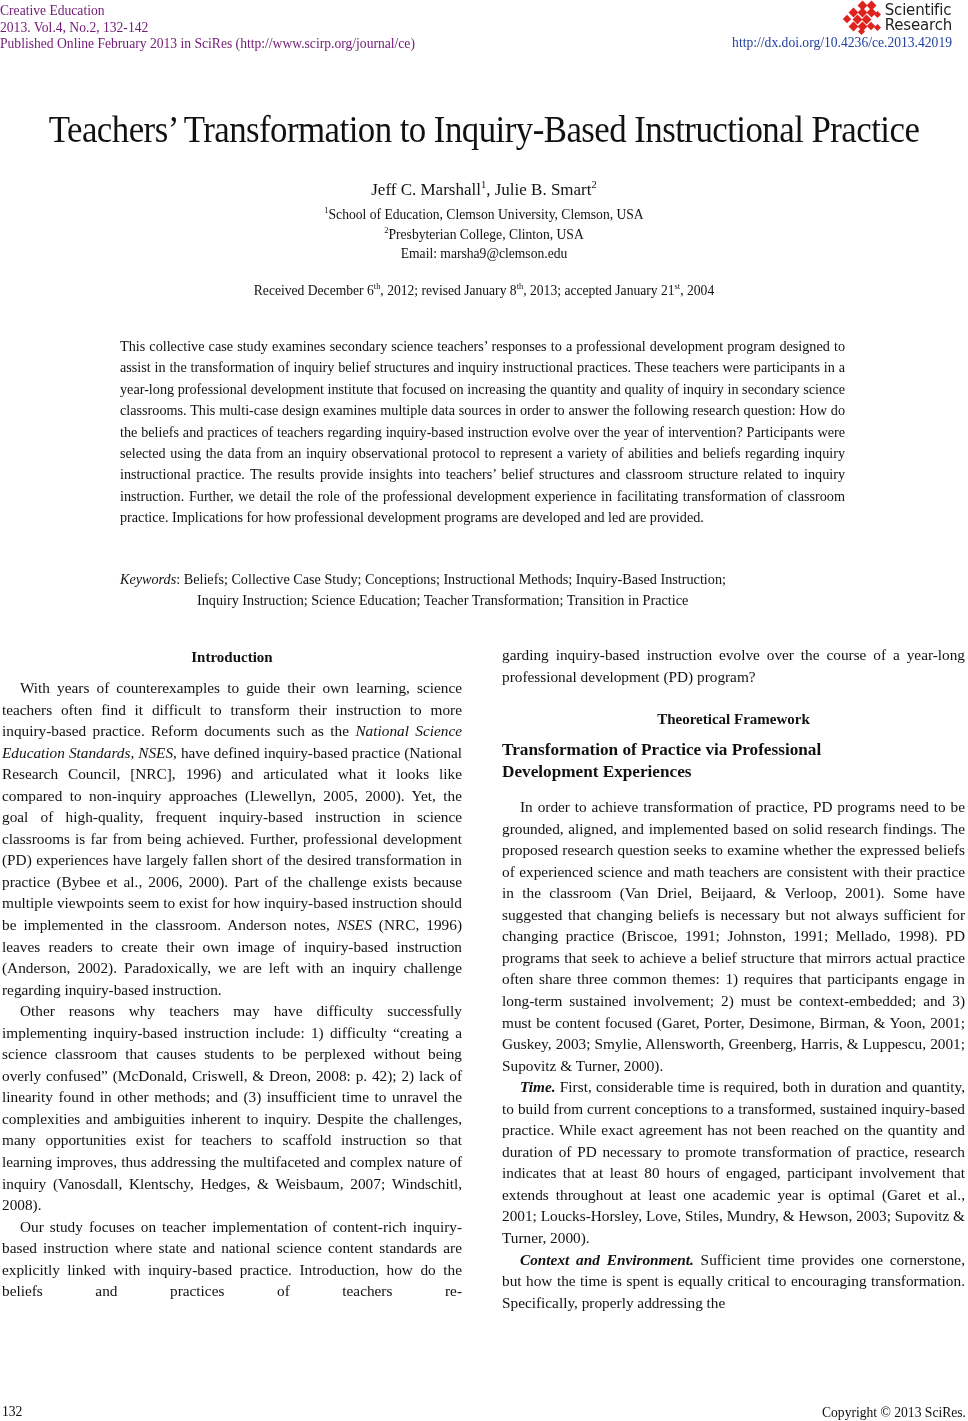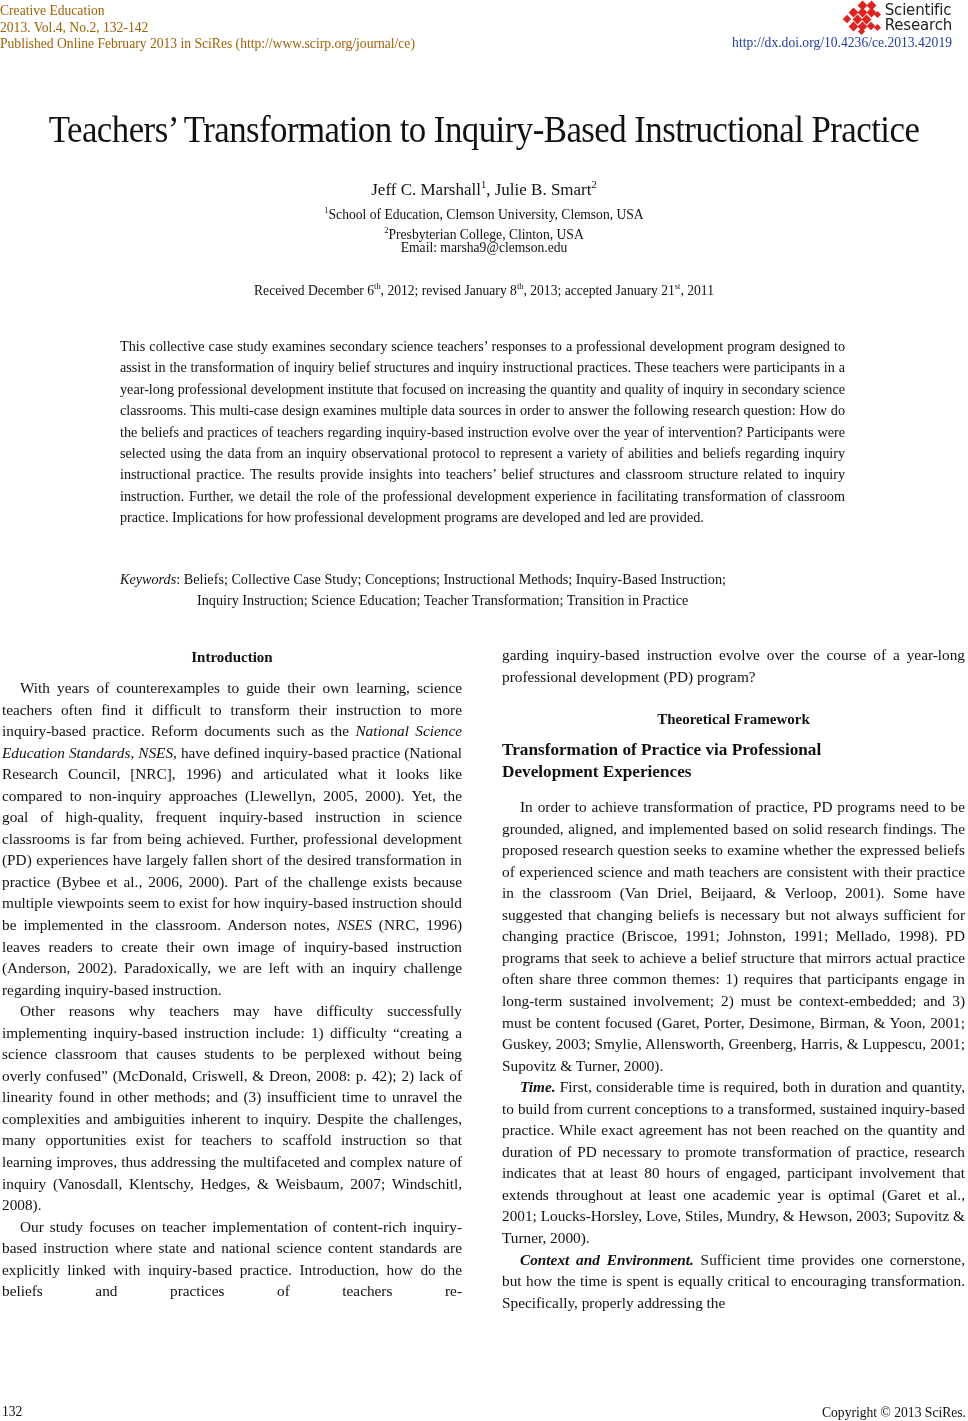--- a/index.html
+++ b/index.html
@@ -1,19 +1,19 @@
 <!DOCTYPE html>
 <html><head>
 <meta charset="utf-8">
 <style>
   * { margin: 0; padding: 0; box-sizing: border-box; }
   html, body { width: 968px; height: 1421px; background: #ffffff; overflow: hidden; }
   body { position: relative; font-family: "Liberation Serif", "DejaVu Serif", serif; color: #111; }
 
-  .hdr-left { position: absolute; left: 0; top: 3px; font-size: 13.6px; line-height: 16.5px; color: #a16207; }
+  .hdr-left { position: absolute; left: 0; top: 3px; font-size: 13.6px; line-height: 16.5px; color: #701a75; }
   .hdr-right { position: absolute; right: 14px; top: 0; width: 200px; height: 52px; }
   .logo { position: absolute; right: 2px; top: 0; height: 36px; display: flex; align-items: center; }
   .logo-mark { width: 38px; height: 34px; position: relative; margin-right: 3px; }
   .logo-mark span { position: absolute; width: 7px; height: 7px; background: #e0221f; transform: rotate(45deg); }
   .logo-text { font-family: "DejaVu Sans", sans-serif; font-size: 15px; line-height: 15px; color: #222; letter-spacing: -0.2px; }
   .doi { position: absolute; right: 2px; top: 35px; font-size: 13.6px; color: #1e3fa0; text-decoration: none; white-space: nowrap; }
 
   .title { position: absolute; left: 0; top: 108px; width: 968px; text-align: center; font-size: 37.5px; letter-spacing: -0.6px; transform: scaleX(0.93); transform-origin: center; white-space: nowrap; }
   .authors { position: absolute; left: 0; top: 180px; width: 968px; text-align: center; font-size: 17px; }
   .aff { position: absolute; left: 0; width: 968px; text-align: center; font-size: 13.6px; }
@@ -78,24 +78,24 @@
 <div class="authors">
   <span>Jeff C. Marshall</span><sup>1</sup><span>, </span><span>Julie B. Smart</span><sup>2</sup>
 </div>
 
 <div class="aff" style="top:207px">
   <sup>1</sup><span>School of Education, Clemson University, Clemson, USA</span>
 </div>
 <div class="aff" style="top:227px">
   <sup>2</sup><span>Presbyterian College, Clinton, USA</span>
 </div>
-<div class="aff" style="top:240px">Email: marsha9@clemson.edu</div>
+<div class="aff" style="top:246px">Email: marsha9@clemson.edu</div>
 
 <div class="received">
-  <span>Received December 6</span><sup>th</sup><span>, 2012; revised January 8</span><sup>th</sup><span>, 2013; accepted January 21</span><sup>st</sup><span>, 2011</span>
+  <span>Received December 6</span><sup>th</sup><span>, 2012; revised January 8</span><sup>th</sup><span>, 2013; accepted January 21</span><sup>st</sup><span>, 2004</span>
 </div>
 
 <div class="abstract">This collective case study examines secondary science teachers’ responses to a professional development program designed to assist in the transformation of inquiry belief structures and inquiry instructional practices. These teachers were participants in a year-long professional development institute that focused on increasing the quantity and quality of inquiry in secondary science classrooms. This multi-case design examines multiple data sources in order to answer the following research question: How do the beliefs and practices of teachers regarding inquiry-based instruction evolve over the year of intervention? Par­ticipants were selected using the data from an inquiry observational protocol to represent a variety of abilities and beliefs regarding inquiry instructional practice. The results provide insights into teachers’ be­lief structures and classroom structure related to inquiry instruction. Further, we detail the role of the pro­fessional development experience in facilitating transformation of classroom practice. Implications for how professional development programs are developed and led are provided.</div>
 
 <div class="keywords">
   <span class="kw-label">Keywords</span><span>: Beliefs; Collective Case Study; Conceptions; Instructional Methods; Inquiry-Based Instruction;</span>
   <span class="kw-cont">Inquiry Instruction; Science Education; Teacher Transformation; Transition in Practice</span>
 </div>
 
 <div class="col left">

